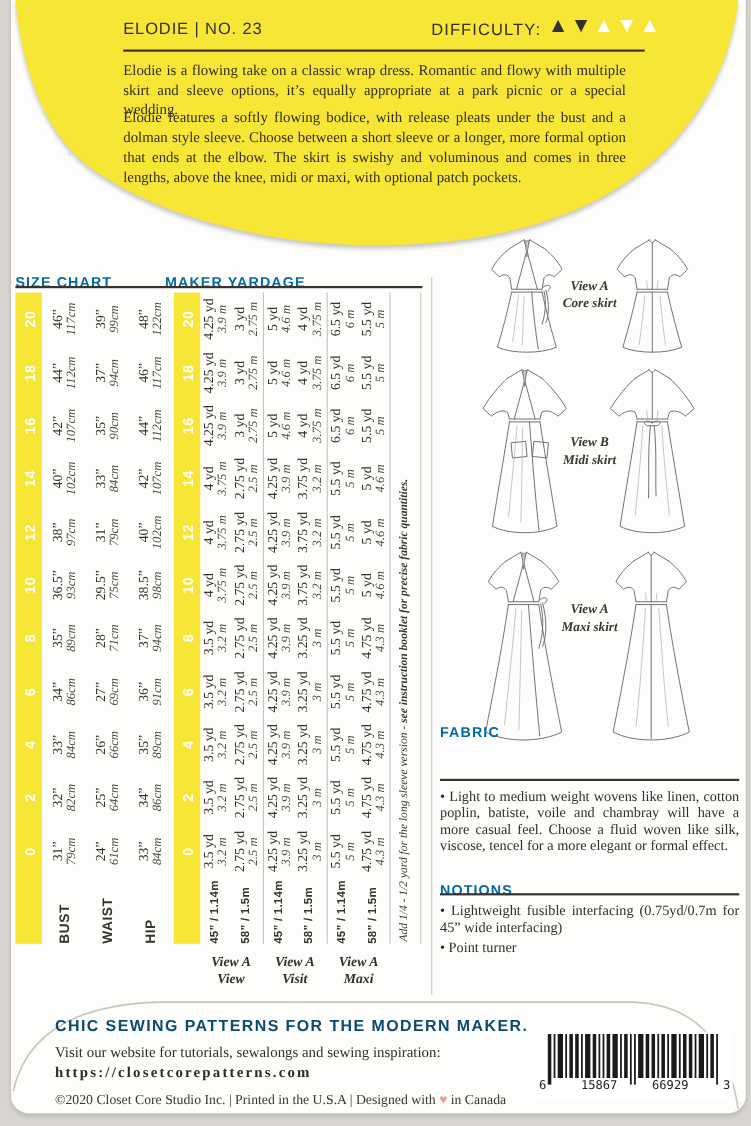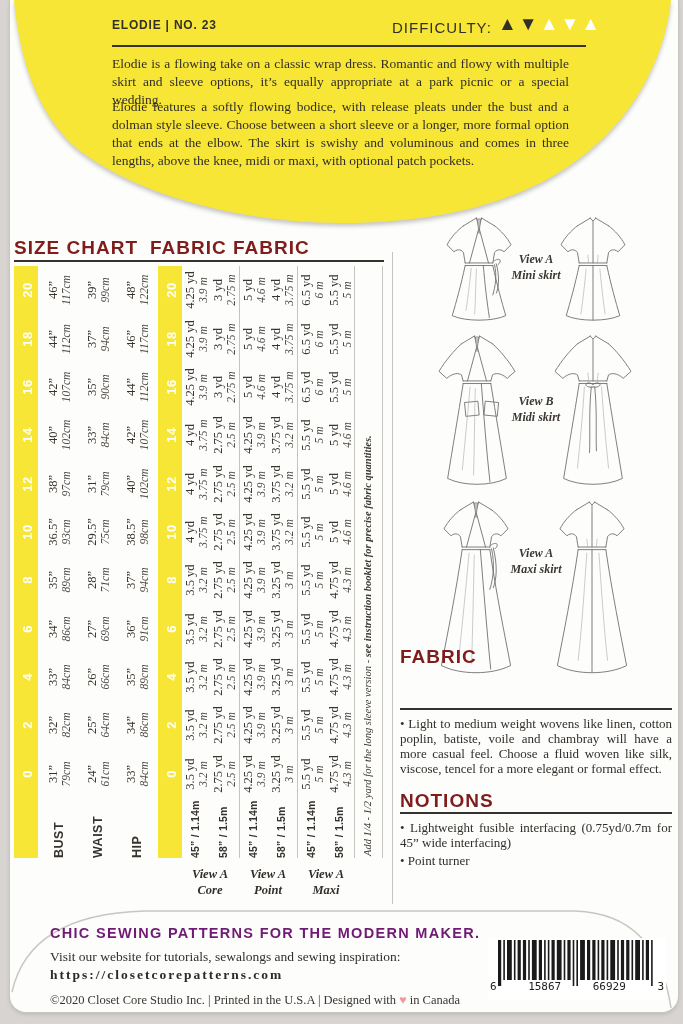--- a/index.html
+++ b/index.html
@@ -3,48 +3,48 @@
 <meta charset="utf-8">
 <style>
   html,body{margin:0;padding:0;}
   .page{position:relative;width:683px;height:1024px;background:#d7d4d1;overflow:hidden;
         font-family:"Liberation Sans",sans-serif;color:#332f2a;}
   .card{position:absolute;left:10px;top:0;width:668px;height:1012px;background:#fdfdfc;
         border-radius:0 0 16px 16px;box-shadow:0 0 0 1px #c9c6c2, 0 2px 4px rgba(0,0,0,.15);}
   .flap-svg{position:absolute;left:10px;top:0;width:668px;height:245px;
         filter:drop-shadow(0 3px 2px rgba(0,0,0,.22));}
   .abs{position:absolute;}
-  .title{font-size:12px;font-weight:bold;letter-spacing:.8px;}
+  .title{font-size:15px;font-weight:normal;letter-spacing:.8px;}
   .diff-label{font-size:15px;letter-spacing:1px;}
   .tri{display:inline-block;font-size:19px;line-height:19px;margin-left:2px;}
   .rule-dark{position:absolute;background:#36322d;height:2px;}
   .para{position:absolute;font-family:"Liberation Serif",serif;font-size:13.5px;line-height:1.33;
         text-align:justify;color:#322e29;}
-  .sec-title{position:absolute;font-size:19px;font-weight:bold;letter-spacing:1px;color:#7f1d1d;}
+  .sec-title{position:absolute;font-size:13px;font-weight:bold;letter-spacing:1px;color:#0369a1;margin-top:12px;}
   .vline{position:absolute;width:1px;background:#c7c4c0;}
   .ybar{position:absolute;background:#F7E636;}
   .vpair{position:absolute;display:flex;flex-direction:column;align-items:center;justify-content:center;
         transform:translate(-50%,-50%) rotate(-90deg);white-space:nowrap;text-align:center;}
   .v-in{font-family:"Liberation Serif",serif;font-size:12.5px;line-height:13px;color:#36322d;}
   .v-cm{font-family:"Liberation Serif",serif;font-style:italic;font-size:11.5px;line-height:12px;color:#4d4843;}
   .v-size{position:absolute;transform:translate(-50%,-50%) rotate(-90deg);font-weight:bold;
         font-size:13px;color:#fff;letter-spacing:.5px;white-space:nowrap;}
   .vanchor{position:absolute;transform:rotate(-90deg);transform-origin:0 0;white-space:nowrap;}
   .meas-label{font-size:12.5px;font-weight:bold;letter-spacing:.5px;color:#36322d;}
   .width-label{font-size:10.5px;font-weight:bold;letter-spacing:.2px;color:#36322d;}
   .note-label{font-family:"Liberation Serif",serif;font-style:italic;font-size:10.5px;color:#3a3631;}
   .viewlabel{position:absolute;transform:translate(-50%,-50%);text-align:center;
         font-family:"Liberation Serif",serif;font-style:italic;font-weight:bold;
         font-size:12.5px;line-height:1.3;color:#322e29;}
   .dresslabel{position:absolute;transform:translate(-50%,-50%);text-align:center;
         font-family:"Liberation Serif",serif;font-style:italic;font-weight:bold;
         font-size:12px;line-height:1.3;color:#3a3631;}
   .bullets p{margin:0 0 3px 0;font-family:"Liberation Serif",serif;font-size:13px;line-height:1.16;
         text-align:justify;color:#322e29;}
-  .footer-tag{font-size:14.5px;font-weight:bold;letter-spacing:1.3px;color:#701a75;}
+  .footer-tag{font-size:14.5px;font-weight:bold;letter-spacing:1.3px;color:#0c4a6e;}
   .footer-line{font-family:"Liberation Serif",serif;font-size:13.5px;color:#322e29;}
   .footer-url{font-family:"Liberation Serif",serif;font-weight:bold;font-size:13.5px;letter-spacing:2px;color:#2e2a26;}
   .footer-copy{font-family:"Liberation Serif",serif;font-size:12.5px;color:#3a3631;}
   .heart{color:#F19C97;}
   .bc-digit{font-size:11px;color:#222;font-family:"DejaVu Sans Mono","Liberation Mono",monospace;}
 </style>
 </head>
 <body>
 
 <div class="page">
@@ -57,21 +57,21 @@
 
   <div class="abs title" style="left:112px;top:18px;">ELODIE | NO. 23</div>
   <div class="abs diff-label" style="left:392px;top:19px;">DIFFICULTY:</div>
   <div class="abs" style="left:496px;top:14px;" id="difficulty-triangles"><span class="tri" style="color: rgb(51, 47, 42);">▲</span><span class="tri" style="color: rgb(51, 47, 42);">▼</span><span class="tri" style="color: rgb(255, 255, 255);">▲</span><span class="tri" style="color: rgb(255, 255, 255);">▼</span><span class="tri" style="color: rgb(255, 255, 255);">▲</span></div>
   <div class="rule-dark" style="left:112px;top:45px;width:474px;"></div>
 
   <div class="para" style="left:112px;top:55px;width:457px;">Elodie is a flowing take on a classic wrap dress. Romantic and flowy with multiple skirt and sleeve options, it’s equally appropriate at a park picnic or a special wedding.</div>
   <div class="para" style="left:112px;top:98px;width:457px;">Elodie features a softly flowing bodice, with release pleats under the bust and a dolman style sleeve. Choose between a short sleeve or a longer, more formal option that ends at the elbow. The skirt is swishy and voluminous and comes in three lengths, above the knee, midi or maxi, with optional patch pockets.</div>
 
   <div class="sec-title" style="left:14px;top:237px;">SIZE CHART</div>
-  <div class="sec-title" style="left:150px;top:237px;">FABRIC FABRIC</div>
+  <div class="sec-title" style="left:150px;top:237px;">MAKER YARDAGE</div>
   <div class="rule-dark" style="left:14px;top:260px;width:370px;height:1.5px;"></div>
 
   <div class="ybar" style="left:14px;top:266px;width:24px;height:592px;"></div>
   <div class="ybar" style="left:158px;top:266px;width:24px;height:592px;"></div>
 
   <div class="vline" style="left:239px;top:266px;height:592px;"></div>
   <div class="vline" style="left:297px;top:266px;height:592px;"></div>
   <div class="vline" style="left:354px;top:266px;height:592px;"></div>
   <div class="vline" style="left:382px;top:266px;height:592px;"></div>
 
@@ -501,25 +501,25 @@
       <div class="vanchor meas-label" style="left: 130px; top: 858px;">HIP</div>
       <div class="vanchor width-label" style="left: 189px; top: 858px;">45” / 1.14m</div>
       <div class="vanchor width-label" style="left: 217px; top: 858px;">58” / 1.5m</div>
       <div class="vanchor width-label" style="left: 247px; top: 858px;">45” / 1.14m</div>
       <div class="vanchor width-label" style="left: 275px; top: 858px;">58” / 1.5m</div>
       <div class="vanchor width-label" style="left: 305px; top: 858px;">45” / 1.14m</div>
       <div class="vanchor width-label" style="left: 333px; top: 858px;">58” / 1.5m</div>
       <div class="vanchor note-label" style="left: 362px; top: 856px;"><span><span>Add 1/4 - 1/2  yard for the long sleeve version - </span><span style="font-weight: bold;">see instruction booklet for precise fabric quantities.</span></span></div>
       <div class="viewlabel" style="left: 210px; top: 882px;">
         <div>View A</div>
-        <div>Core</div>
+        <div>View</div>
       </div>
       <div class="viewlabel" style="left: 268px; top: 882px;">
         <div>View A</div>
-        <div>Point</div>
+        <div>Visit</div>
       </div>
       <div class="viewlabel" style="left: 326px; top: 882px;">
         <div>View A</div>
         <div>Maxi</div>
       </div>
     </div>
 
   <div class="abs" id="dress-front-mini" style="left:434px;top:212px;"><svg width="90" height="114" viewBox="0 0 104 132">
         <path fill="none" stroke="#6b6b6b" stroke-width="1" stroke-linecap="round" stroke-linejoin="round" d="M34,16 L49,7 M55,7 L70,16 M34,16 C27,21 19,30 15,38 L23,46 C28,42 32,44 34,47 L36,59 M70,16 C77,21 85,30 89,38 L81,46 C76,42 72,44 70,47 L68,59 M36,59 L68,59 M36,62 L68,62"></path>
         <path fill="none" stroke="#6b6b6b" stroke-width="1" stroke-linecap="round" stroke-linejoin="round" d="M49,7 L63,59 M55,7 L41,59"></path>
@@ -529,21 +529,21 @@
         <path fill="none" stroke="#9c9c9c" stroke-width="0.6" stroke-linecap="round" d="M43,65 C41,85 39,100 37,114 M49,66 C48,88 48,102 47,118"></path>
       </svg></div>
   <div class="abs" id="dress-back-mini" style="left:548px;top:212px;"><svg width="90" height="114" viewBox="0 0 104 132">
         <path fill="none" stroke="#6b6b6b" stroke-width="1" stroke-linecap="round" stroke-linejoin="round" d="M34,16 L49,7 M55,7 L70,16 M49,7 C51,11 53,11 55,7 M34,16 C27,21 19,30 15,38 L23,46 C28,42 32,44 34,47 L36,59 M70,16 C77,21 85,30 89,38 L81,46 C76,42 72,44 70,47 L68,59 M36,59 L68,59 M36,62 L68,62 M52,10 L52,59"></path>
         <path fill="none" stroke="#9c9c9c" stroke-width="0.6" stroke-linecap="round" d="M46,50 L47,59 M58,50 L57,59"></path>
         <path fill="none" stroke="#6b6b6b" stroke-width="1" stroke-linecap="round" stroke-linejoin="round" d="M36,62 C31,85 26,103 21,120 C36,127 68,127 83,120 C78,103 73,85 68,62 M52,62 L52,125"></path>
         <path fill="none" stroke="#9c9c9c" stroke-width="0.6" stroke-linecap="round" d="M44,66 C42,88 40,104 38,118 M60,66 C62,88 64,104 66,118"></path>
       </svg></div>
   <div class="dresslabel" style="left:536px;top:268px;">
     <div>View A</div>
-      <div>Mini skirt</div>
+      <div>Core skirt</div>
   </div>
 
   <div class="abs" id="dress-front-midi" style="left:432px;top:330px;"><svg width="90" height="164" viewBox="0 0 104 190">
         <path fill="none" stroke="#6b6b6b" stroke-width="1" stroke-linecap="round" stroke-linejoin="round" d="M34,16 L49,7 M55,7 L70,16 M34,16 C26,23 15,36 8,48 L17,56 C25,49 31,50 34,52 L36,59 M70,16 C78,23 89,36 96,48 L87,56 C79,49 73,50 70,52 L68,59 M36,59 L68,59 M36,62 L68,62"></path>
         <path fill="none" stroke="#6b6b6b" stroke-width="1" stroke-linecap="round" stroke-linejoin="round" d="M49,7 L63,59 M55,7 L41,59"></path>
         <path fill="#c8c8c8" stroke="#6b6b6b" stroke-width="0.7" d="M50,8 L54,8 L52,25 Z"></path>
         <path fill="none" stroke="#6b6b6b" stroke-width="1" stroke-linecap="round" stroke-linejoin="round" d="M36,62 C30,100 24,135 18,172 C36,181 68,181 86,172 C80,135 74,100 68,62 M57,62 C60,100 63,140 67,176"></path>
         <path fill="none" stroke="#6b6b6b" stroke-width="1" stroke-linecap="round" stroke-linejoin="round" d="M38,84 l15,-1.5 l1.5,16 l-15,1.5 Z M62,82.5 l15,1.5 l-1.5,16 l-15,-1.5 Z"></path>
         <path fill="none" stroke="#9c9c9c" stroke-width="0.6" stroke-linecap="round" d="M44,66 C41,100 38,130 35,162 M50,68 C49,105 49,135 48,168"></path>
       </svg></div>

